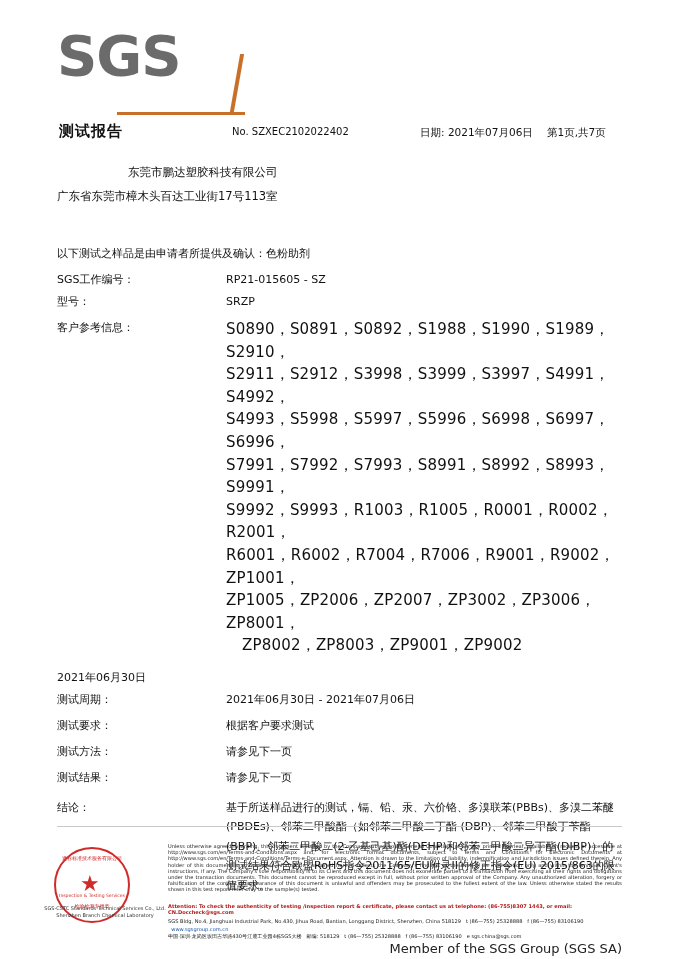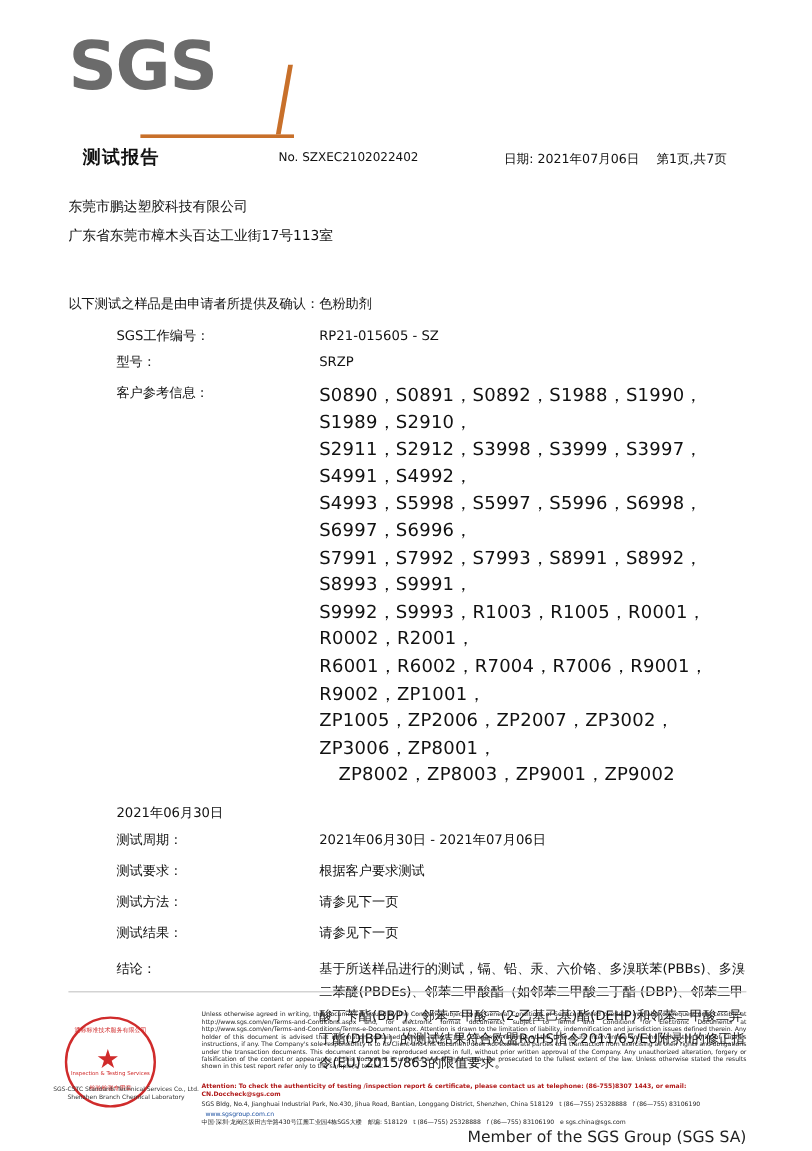--- a/index.html
+++ b/index.html
@@ -61,21 +61,21 @@
   
   .title-row {
     position: absolute;
     left: 57px;
     top: 122px;
     width: 565px;
     height: 22px;
   }
   .doc-title {
     position: absolute;
-    left: 12px;
+    left: 2px;
     top: 0;
     font-size: 15px;
     font-weight: bold;
     color: #111;
     letter-spacing: 1px;
   }
   .doc-no {
     position: absolute;
     left: 175px;
     top: 4px;
@@ -98,20 +98,21 @@
   }
 
   
   .company {
     position: absolute;
     left: 57px;
     top: 160px;
     font-size: 11.5px;
     line-height: 24px;
     color: #111;
+    text-align: right;
   }
 
   
   .statement {
     position: absolute;
     left: 57px;
     top: 246px;
     font-size: 11px;
     color: #111;
   }
@@ -120,21 +121,20 @@
   .fields {
     position: absolute;
     left: 57px;
     top: 270px;
     width: 565px;
   }
   .field-row {
     display: flex;
     align-items: flex-start;
     margin-bottom: 3px;
-    margin-left: 40px;
   }
   .field-label {
     width: 169px;
     flex: 0 0 169px;
     font-size: 11px;
     color: #111;
     line-height: 19px;
   }
   .field-value {
     flex: 1;

